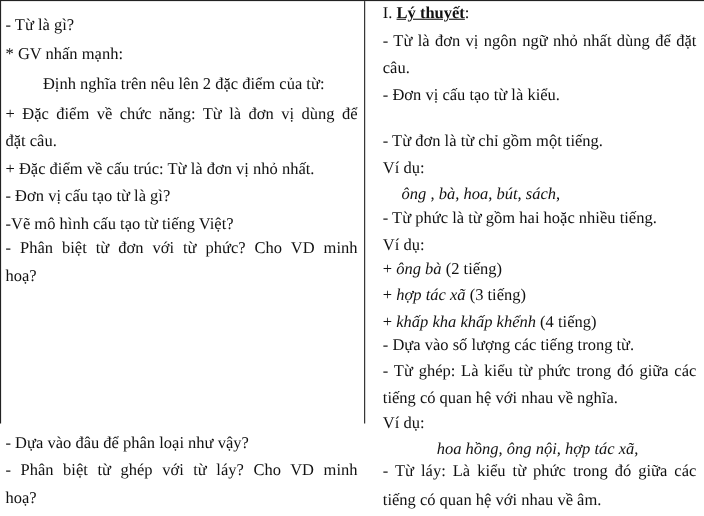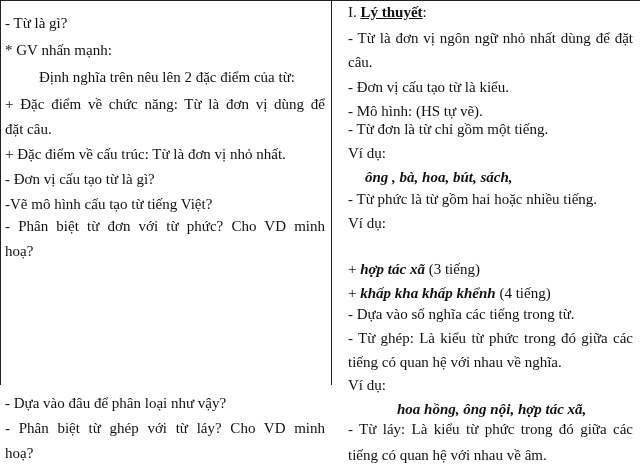--- a/index.html
+++ b/index.html
@@ -5,21 +5,21 @@
   html, body { margin:0; padding:0; background:#ffffff; }
   body { width:640px; height:469px; overflow:hidden; position:relative;
          font-family:"Liberation Serif", "DejaVu Serif", serif; color:#111; }
   .table { position:absolute; left:0; top:0; width:640px; height:385px; box-sizing:border-box;
            border-top:1.5px solid #222; border-left:1.5px solid #222; }
   .col { position:absolute; top:0; bottom:0; box-sizing:border-box; }
   .col-left { left:0; width:331px; border-right:1.5px solid #222; }
   .col-right { left:332px; width:308px; }
   .line { position:absolute; left:0; right:0; font-size:15px; line-height:20px; white-space:nowrap; }
   .justify { text-align:justify; text-align-last:justify; white-space:normal; }
-  .bi { font-weight:bold; font-style:italic; }
+  .bi { font-weight:normal; font-style:italic; }
   .u { text-decoration:underline; font-weight:bold; }
   .pad-l { padding-left:4px; padding-right:6px; box-sizing:border-box; }
   .pad-r { padding-left:15px; padding-right:8px; box-sizing:border-box; }
 </style>
 </head>
 <body>
 
 <div class="table">
   <div class="col col-left">
     <div class="line pad-l" style="top:12px">- Từ là gì?</div>
@@ -35,29 +35,29 @@
     <div class="line pad-l" style="top:392px">- Dựa vào đâu để phân loại như vậy?</div>
     <div class="line pad-l justify" style="top:417px">- Phân biệt từ ghép với từ láy? Cho VD minh</div>
     <div class="line pad-l" style="top:442px">hoạ?</div>
   </div>
 
   <div class="col col-right">
     <div class="line pad-r" style="top:1px"><span>I. </span><span class="u">Lý thuyết</span><span>:</span></div>
     <div class="line pad-r justify" style="top:27px">- Từ là đơn vị ngôn ngữ nhỏ nhất dùng để đặt</div>
     <div class="line pad-r" style="top:51px">câu.</div>
     <div class="line pad-r" style="top:76px">- Đơn vị cấu tạo từ là kiểu.</div>
-    <div class="line pad-r" style="top:100px">- Mô hình: (HS tự vẽ).</div>
     <div class="line pad-r" style="top:118px">- Từ đơn là từ chỉ gồm một tiếng.</div>
     <div class="line pad-r" style="top:142px">Ví dụ:</div>
     <div class="line pad-r bi" style="top:166px;padding-left:32px">ông , bà, hoa, bút, sách,</div>
     <div class="line pad-r" style="top:188px">- Từ phức là từ gồm hai hoặc nhiều tiếng.</div>
     <div class="line pad-r" style="top:212px">Ví dụ:</div>
+    <div class="line pad-r" style="top:234px"><span>+ </span><span class="bi">ông bà</span><span> (2 tiếng)</span></div>
     <div class="line pad-r" style="top:258px"><span>+ </span><span class="bi">hợp tác xã</span><span> (3 tiếng)</span></div>
     <div class="line pad-r" style="top:282px"><span>+ </span><span class="bi">khấp kha khấp khểnh</span><span> (4 tiếng)</span></div>
-    <div class="line pad-r" style="top:303px">- Dựa vào số nghĩa các tiếng trong từ.</div>
+    <div class="line pad-r" style="top:303px">- Dựa vào số lượng các tiếng trong từ.</div>
     <div class="line pad-r justify" style="top:327px">- Từ ghép: Là kiểu từ phức trong đó giữa các</div>
     <div class="line pad-r" style="top:351px">tiếng có quan hệ với nhau về nghĩa.</div>
     <div class="line pad-r" style="top:374px">Ví dụ:</div>
     <div class="line pad-r bi" style="top:398px;padding-left:64px">hoa hồng, ông nội, hợp tác xã,</div>
     <div class="line pad-r justify" style="top:418px">- Từ láy: Là kiểu từ phức trong đó giữa các</div>
     <div class="line pad-r" style="top:444px">tiếng có quan hệ với nhau về âm.</div>
   </div>
 </div>
 
 </body></html>

